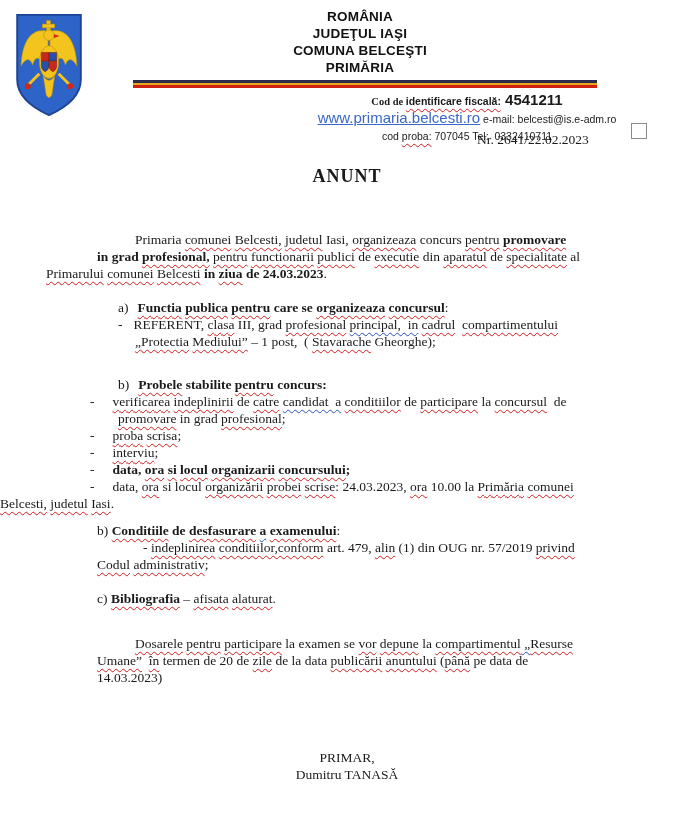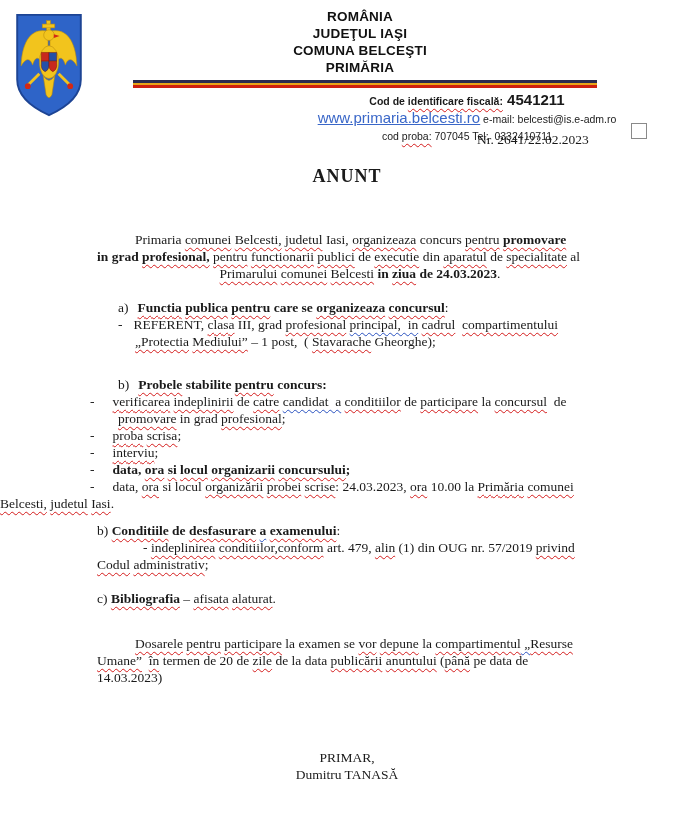--- a/index.html
+++ b/index.html
@@ -58,34 +58,34 @@
     <div class="hline">ROMÂNIA</div>
     <div class="hline">JUDEŢUL IAŞI</div>
     <div class="hline">COMUNA BELCEŞTI</div>
     <div class="hline">PRIMĂRIA</div>
     <div id="tricolor">
       <div style="background: rgb(43, 43, 78);"></div>
       <div style="background: rgb(232, 165, 25);"></div>
       <div style="background: rgb(207, 32, 16);"></div>
     </div>
     <div id="header-contact">
-        <div class="line center-line hc" style="margin-top: 2px;"><span class="run b sans" style="font-size: 10.5px;">Cod de </span><span class="run b wr sans" style="font-size: 10.5px;">identificare fiscală:</span><span class="run b sans" style="font-size: 15px;"> 4541211</span></div>
+        <div class="line center-line hc" style="margin-top: 2px;"><span class="run b sans" style="font-size: 10.5px; font-family: Liberation Serif, serif;">Cod de </span><span class="run b wr sans" style="font-size: 10.5px;">identificare fiscală:</span><span class="run b sans" style="font-size: 15px;"> 4541211</span></div>
         <div class="line center-line hc hcw" style="margin-top: 1px;"><a href="#" class="run sans u" style="font-size: 15px; color: rgb(58, 103, 200);">www.primaria.belcesti.ro</a><span class="run sans" style="font-size: 10.5px;"> e-mail: belcesti@is.e-adm.ro</span></div>
         <div class="line center-line hc" style="margin-top: 1px;"><span class="run sans" style="font-size: 10.5px;">cod </span><span class="run wr sans" style="font-size: 10.5px;">proba:</span><span class="run sans" style="font-size: 10.5px;"> 707045 Tel:  0332410711</span></div>
       </div>
   </div>
 
   <div id="checkbox"></div>
 
   <div id="body-block">
       <div class="line" style="margin-left: 477px;"><span class="run">Nr. 2641/22.02.2023</span></div>
       <div class="line center-line title" style="margin-top: 17px; text-align: center;"><span class="run b">ANUNT</span></div>
       <div class="line" style="margin-top: 44px; margin-left: 135px;"><span class="run">Primaria </span><span class="run wr">comunei</span><span class="run"> </span><span class="run wr">Belcesti,</span><span class="run"> </span><span class="run wr">judetul</span><span class="run"> Iasi, </span><span class="run wr">organizeaza</span><span class="run"> concurs </span><span class="run wr">pentru</span><span class="run"> </span><span class="run b wr">promovare</span></div>
       <div class="line" style="margin-left: 97px;"><span class="run b">in grad </span><span class="run b wr">profesional,</span><span class="run"> </span><span class="run wr">pentru</span><span class="run"> </span><span class="run wr">functionarii</span><span class="run"> </span><span class="run wr">publici</span><span class="run"> de </span><span class="run wr">executie</span><span class="run"> din </span><span class="run wr">aparatul</span><span class="run"> de </span><span class="run wr">specialitate</span><span class="run"> al</span></div>
-      <div class="line" style="margin-left: 46px; text-align: center;"><span class="run wr">Primarului</span><span class="run"> </span><span class="run wr">comunei</span><span class="run"> </span><span class="run wr">Belcesti</span><span class="run"> </span><span class="run b">in </span><span class="run b wr">ziua</span><span class="run b"> de 24.03.2023</span><span class="run">.</span></div>
+      <div class="line" style="margin-left: 46px;"><span class="run wr">Primarului</span><span class="run"> </span><span class="run wr">comunei</span><span class="run"> </span><span class="run wr">Belcesti</span><span class="run"> </span><span class="run b">in </span><span class="run b wr">ziua</span><span class="run b"> de 24.03.2023</span><span class="run">.</span></div>
       <div class="line" style="margin-top: 17px; margin-left: 118px;"><span class="run">a)</span><span class="run b wr" style="margin-left: 9px;">Functia</span><span class="run b"> </span><span class="run b wr">publica</span><span class="run b"> </span><span class="run b wr">pentru</span><span class="run b"> care se </span><span class="run b wr">organizeaza</span><span class="run b"> </span><span class="run b wr">concursul</span><span class="run">:</span></div>
       <div class="line" style="margin-left: 118px;"><span class="run">-</span><span class="run" style="margin-left: 11px;">REFERENT, </span><span class="run wr">clasa</span><span class="run"> III, grad </span><span class="run wr">profesional</span><span class="run"> </span><span class="run wb">principal,  in</span><span class="run"> </span><span class="run wr">cadrul</span><span class="run">  </span><span class="run wr">compartimentului</span></div>
       <div class="line" style="margin-left: 135px;"><span class="run wr">„Protectia</span><span class="run"> </span><span class="run wr">Mediului”</span><span class="run"> – 1 post,  ( </span><span class="run wr">Stavarache</span><span class="run"> Gheorghe);</span></div>
       <div class="line" style="margin-top: 26px; margin-left: 118px;"><span class="run">b)</span><span class="run b wr" style="margin-left: 9px;">Probele</span><span class="run b"> stabilite </span><span class="run b wr">pentru</span><span class="run b"> concurs:</span></div>
       <div class="line" style="margin-left: 90px;"><span class="run">-</span><span class="run wr" style="margin-left: 18px;">verificarea</span><span class="run"> </span><span class="run wr">indeplinirii</span><span class="run"> de </span><span class="run wr">catre</span><span class="run"> </span><span class="run wb">candidat  a</span><span class="run"> </span><span class="run wr">conditiilor</span><span class="run"> de </span><span class="run wr">participare</span><span class="run"> la </span><span class="run wr">concursul</span><span class="run">  de</span></div>
       <div class="line" style="margin-left: 118px;"><span class="run wr">promovare</span><span class="run"> in grad </span><span class="run wr">profesional</span><span class="run">;</span></div>
       <div class="line" style="margin-left: 90px;"><span class="run">-</span><span class="run wr" style="margin-left: 18px;">proba</span><span class="run"> </span><span class="run wr">scrisa</span><span class="run">;</span></div>
       <div class="line" style="margin-left: 90px;"><span class="run">-</span><span class="run wr" style="margin-left: 18px;">interviu</span><span class="run">;</span></div>
       <div class="line" style="margin-left: 90px;"><span class="run">-</span><span class="run b" style="margin-left: 18px;">data, </span><span class="run b wr">ora</span><span class="run b"> </span><span class="run b wr">si</span><span class="run b"> </span><span class="run b wr">locul</span><span class="run b"> </span><span class="run b wr">organizarii</span><span class="run b"> </span><span class="run b wr">concursului</span><span class="run b">;</span></div>
       <div class="line" style="margin-left: 90px;"><span class="run">-</span><span class="run" style="margin-left: 18px;">data, </span><span class="run wr">ora</span><span class="run"> si locul </span><span class="run wr">organizării</span><span class="run"> </span><span class="run wr">probei</span><span class="run"> </span><span class="run wr">scrise</span><span class="run">: 24.03.2023, </span><span class="run wr">ora</span><span class="run"> 10.00 la </span><span class="run wr">Primăria</span><span class="run"> </span><span class="run wr">comunei</span></div>

